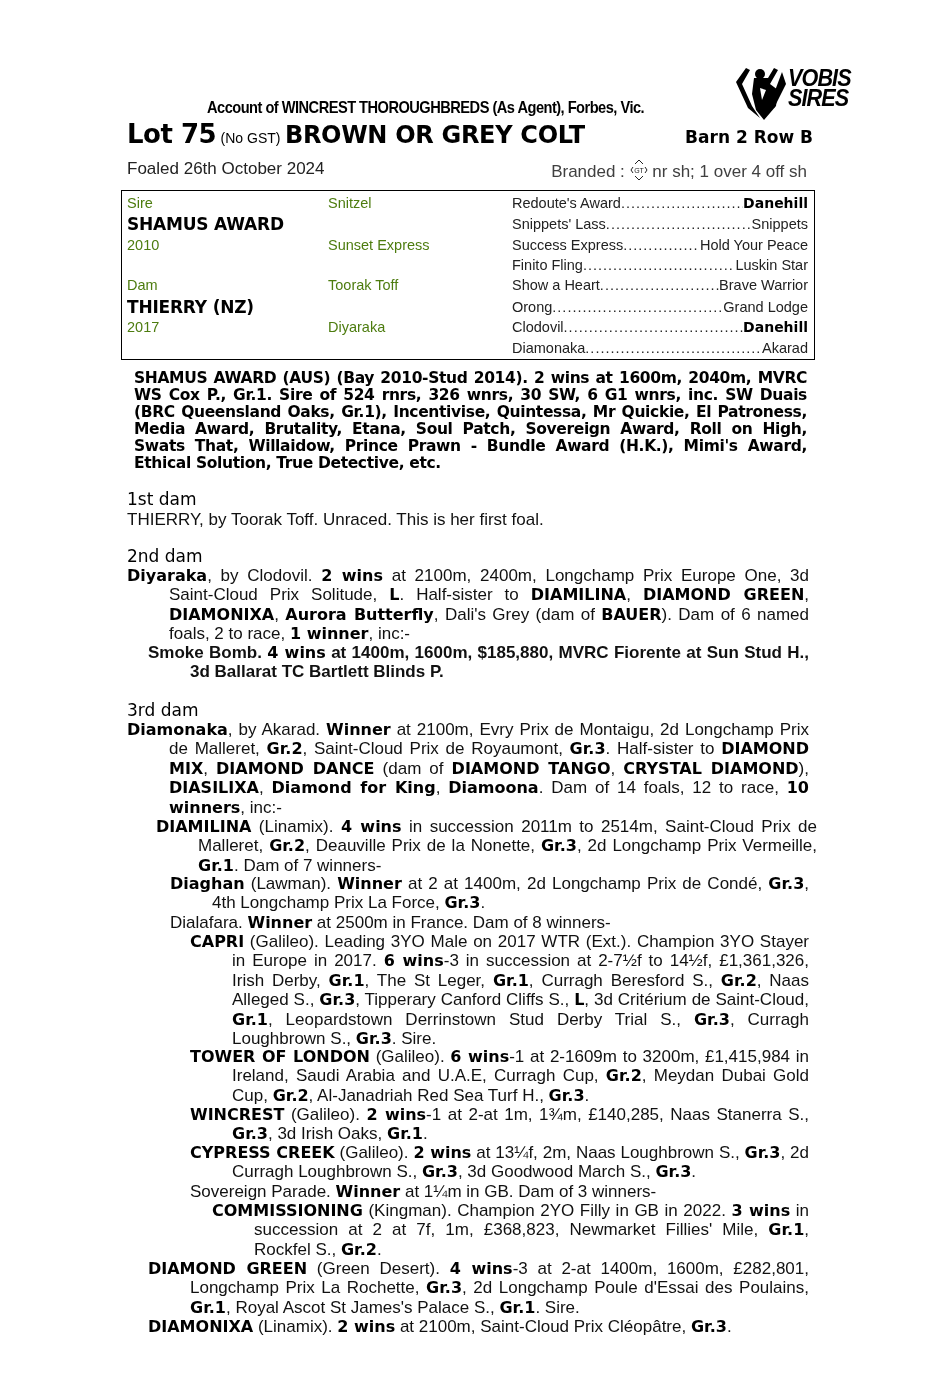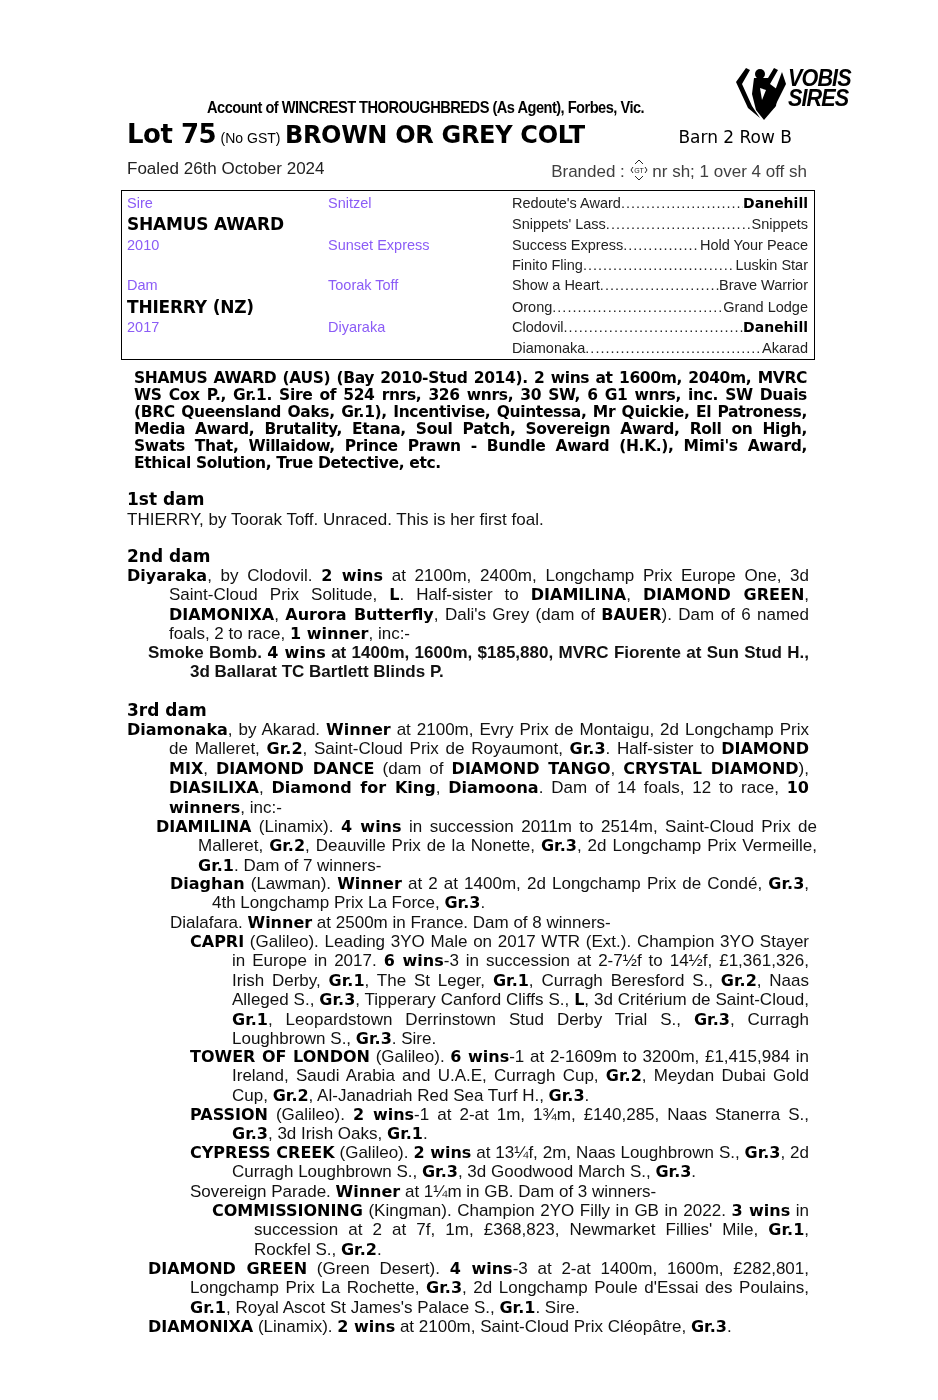--- a/index.html
+++ b/index.html
@@ -11,40 +11,40 @@
   #account { left:207px; top:98px; font-size:17px; font-weight:bold; letter-spacing:-0.6px;
              transform:scaleX(0.86); transform-origin:left top; white-space:nowrap; }
   #logo { left:730px; top:60px; width:140px; height:64px; }
   #logo .txt { position:absolute; left:58px; top:8px; font-weight:bold; font-style:italic;
                font-size:24px; line-height:20px; letter-spacing:-1px; transform:scaleX(0.9);
                transform-origin:left top; }
   #lotline { left:127px; top:119px; white-space:nowrap; }
   #lotline .lot { font-size:26px; font-weight:bold; font-family:"DejaVu Sans", sans-serif; letter-spacing:-0.5px; }
   #lotline .nogst { font-size:14px; }
   #lotline .desc { font-size:24px; font-weight:bold; font-family:"DejaVu Sans", sans-serif; letter-spacing:-0.3px; }
-  #barn { right:146px; top:127px; font-size:17px; font-weight:normal; font-family:"DejaVu Sans", sans-serif; white-space:nowrap;text-align:center; }
+  #barn { right:125px; top:127px; font-size:17px; font-weight:bold; font-family:"DejaVu Sans", sans-serif; white-space:nowrap;text-align:center; }
   #foaled { left:127px; top:159px; font-size:17px; color:#222; white-space:nowrap; }
   #branded { right:131px; top:159px; font-size:17px; color:#404040; white-space:nowrap; }
   .brand-sym { display:inline-block; width:18px; height:22px; vertical-align:-4px; }
 
   
   #pedigree { left:121px; top:190px; width:694px; height:170px; border:1.5px solid #000; box-sizing:border-box; }
-  .pcell { position:absolute; font-size:14.5px; color:#8b5cf6; white-space:nowrap; }
+  .pcell { position:absolute; font-size:14.5px; color:#4d7c0f; white-space:nowrap; }
   .pbig { font-size:17px; font-weight:bold; font-family:"DejaVu Sans", sans-serif; color:#000; letter-spacing:-0.2px; }
   .gg { position:absolute; left:390px; width:296px; font-size:14.5px; color:#222; display:flex; white-space:nowrap; }
   .gg .dots { flex:1; overflow:hidden; }
   .gg .dots::after { content:"........................................................................................"; letter-spacing:1px; }
   .gg .bold { font-weight:bold; color:#000; font-family:"DejaVu Sans", sans-serif; font-size:14px; }
 
   
   #sire-summary { left:134px; top:370px; width:673px; font-size:15.5px; font-weight:bold;
                   font-family:"DejaVu Sans", sans-serif; line-height:17px; text-align:justify; letter-spacing:-0.35px; }
 
   
-  .sec-h { position:absolute; left:127px; font-size:17px; font-weight:bold; font-family:"DejaVu Sans", sans-serif; }
+  .sec-h { position:absolute; left:127px; font-size:17px; font-weight:normal; font-family:"DejaVu Sans", sans-serif; }
   .para { position:absolute; font-size:17px; line-height:19.4px; text-align:justify; color:#111; width:0; }
   .para b { font-family:"DejaVu Sans", sans-serif; font-size:16px; color:#000; }
   .L0 { left:127px; width:682px; padding-left:42px; text-indent:-42px; box-sizing:border-box; }
   .L1 { left:148px; width:661px; padding-left:42px; text-indent:-42px; box-sizing:border-box; }
   .L2 { left:170px; width:639px; padding-left:42px; text-indent:-42px; box-sizing:border-box; }
   .L3 { left:190px; width:619px; padding-left:42px; text-indent:-42px; box-sizing:border-box; }
   .L4 { left:212px; width:597px; padding-left:42px; text-indent:-42px; box-sizing:border-box; }
 </style>
 </head>
 <body>
@@ -150,19 +150,19 @@
   </div>
 
 <div class="sec-h" style="top:700px">3rd dam</div>
 <div id="third-dam-entries">
     <div class="para L0" style="top: 720px;"><b>Diamonaka</b>, by Akarad. <b>Winner</b> at 2100m, Evry Prix de Montaigu, 2d Longchamp Prix de Malleret, <b>Gr.2</b>, Saint-Cloud Prix de Royaumont, <b>Gr.3</b>. Half-sister to <b>DIAMOND MIX</b>, <b>DIAMOND DANCE</b> (dam of <b>DIAMOND TANGO</b>, <b>CRYSTAL DIAMOND</b>), <b>DIASILIXA</b>, <b>Diamond for King</b>, <b>Diamoona</b>. Dam of 14 foals, 12 to race, <b>10 winners</b>, inc:-</div>
     <div class="para L1" style="top: 817px; margin-left: 8px;"><b>DIAMILINA</b> (Linamix). <b>4 wins</b> in succession 2011m to 2514m, Saint-Cloud Prix de Malleret, <b>Gr.2</b>, Deauville Prix de la Nonette, <b>Gr.3</b>, 2d Longchamp Prix Vermeille, <b>Gr.1</b>. Dam of 7 winners-</div>
     <div class="para L2" style="top: 874px;"><b>Diaghan</b> (Lawman). <b>Winner</b> at 2 at 1400m, 2d Longchamp Prix de Condé, <b>Gr.3</b>, 4th Longchamp Prix La Force, <b>Gr.3</b>.</div>
     <div class="para L2" style="top: 913px;">Dialafara. <b>Winner</b> at 2500m in France. Dam of 8 winners-</div>
     <div class="para L3" style="top: 932px;"><b>CAPRI</b> (Galileo). Leading 3YO Male on 2017 WTR (Ext.). Champion 3YO Stayer in Europe in 2017. <b>6 wins</b>-3 in succession at 2-7½f to 14½f, £1,361,326, Irish Derby, <b>Gr.1</b>, The St Leger, <b>Gr.1</b>, Curragh Beresford S., <b>Gr.2</b>, Naas Alleged S., <b>Gr.3</b>, Tipperary Canford Cliffs S., <b>L</b>, 3d Critérium de Saint-Cloud, <b>Gr.1</b>, Leopardstown Derrinstown Stud Derby Trial S., <b>Gr.3</b>, Curragh Loughbrown S., <b>Gr.3</b>. Sire.</div>
     <div class="para L3" style="top: 1047px;"><b>TOWER OF LONDON</b> (Galileo). <b>6 wins</b>-1 at 2-1609m to 3200m, £1,415,984 in Ireland, Saudi Arabia and U.A.E, Curragh Cup, <b>Gr.2</b>, Meydan Dubai Gold Cup, <b>Gr.2</b>, Al-Janadriah Red Sea Turf H., <b>Gr.3</b>.</div>
-    <div class="para L3" style="top: 1105px;"><b>PASSION</b> (Galileo). <b>2 wins</b>-1 at 2-at 1m, 1¾m, £140,285, Naas Stanerra S., <b>Gr.3</b>, 3d Irish Oaks, <b>Gr.1</b>.</div>
+    <div class="para L3" style="top: 1105px;"><b>WINCREST</b> (Galileo). <b>2 wins</b>-1 at 2-at 1m, 1¾m, £140,285, Naas Stanerra S., <b>Gr.3</b>, 3d Irish Oaks, <b>Gr.1</b>.</div>
     <div class="para L3" style="top: 1143px;"><b>CYPRESS CREEK</b> (Galileo). <b>2 wins</b> at 13¼f, 2m, Naas Loughbrown S., <b>Gr.3</b>, 2d Curragh Loughbrown S., <b>Gr.3</b>, 3d Goodwood March S., <b>Gr.3</b>.</div>
     <div class="para L3" style="top: 1182px;">Sovereign Parade. <b>Winner</b> at 1¼m in GB. Dam of 3 winners-</div>
     <div class="para L4" style="top: 1201px;"><b>COMMISSIONING</b> (Kingman). Champion 2YO Filly in GB in 2022. <b>3 wins</b> in succession at 2 at 7f, 1m, £368,823, Newmarket Fillies' Mile, <b>Gr.1</b>, Rockfel S., <b>Gr.2</b>.</div>
     <div class="para L1" style="top: 1259px;"><b>DIAMOND GREEN</b> (Green Desert). <b>4 wins</b>-3 at 2-at 1400m, 1600m, £282,801, Longchamp Prix La Rochette, <b>Gr.3</b>, 2d Longchamp Poule d'Essai des Poulains, <b>Gr.1</b>, Royal Ascot St James's Palace S., <b>Gr.1</b>. Sire.</div>
     <div class="para L1" style="top: 1317px;"><b>DIAMONIXA</b> (Linamix). <b>2 wins</b> at 2100m, Saint-Cloud Prix Cléopâtre, <b>Gr.3</b>.</div>
   </div>
 
 </body></html>

